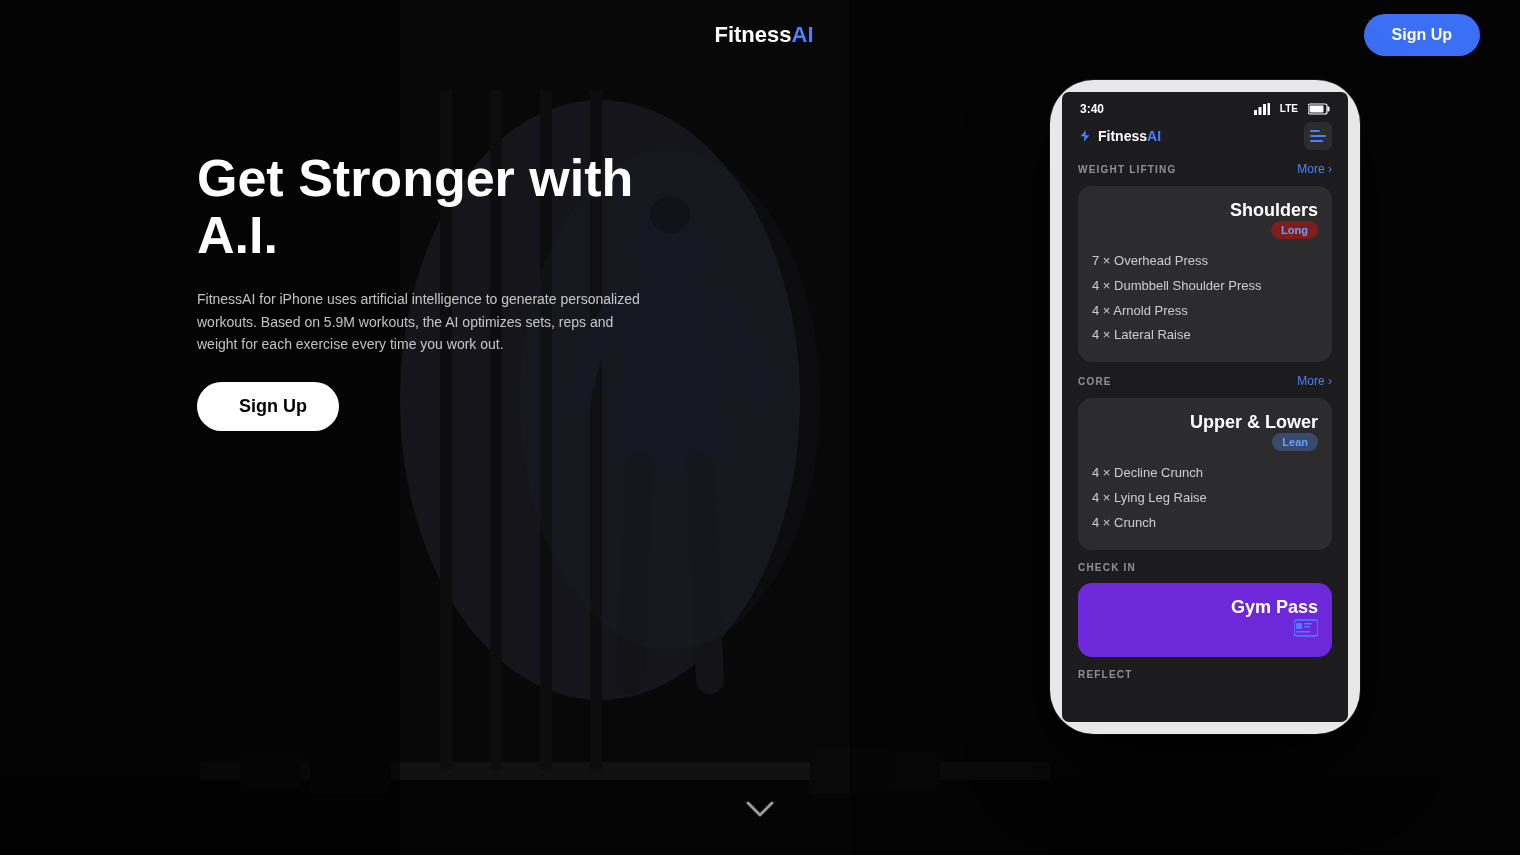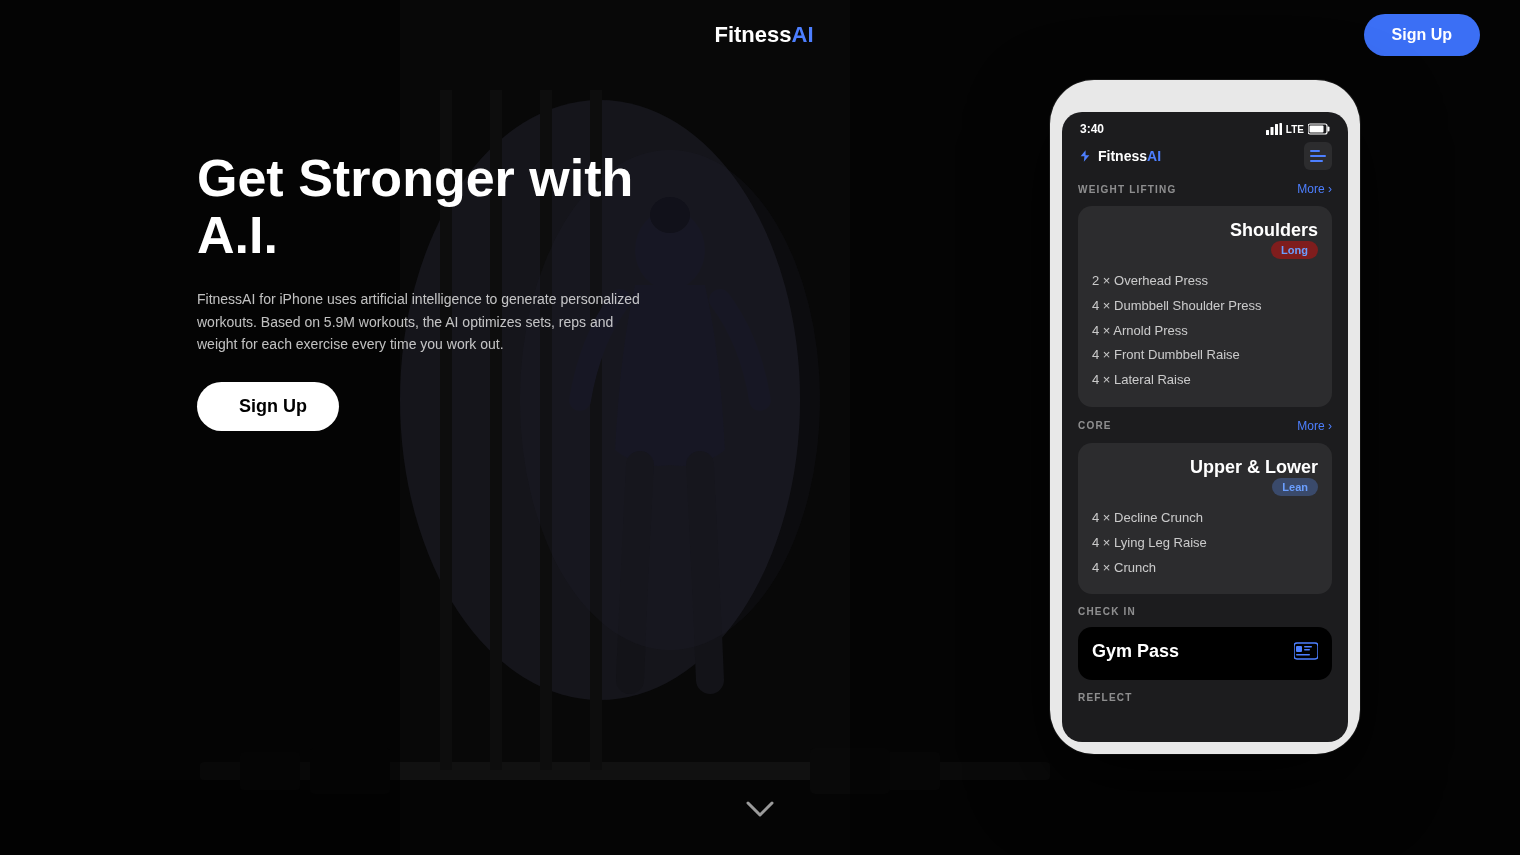--- a/index.html
+++ b/index.html
@@ -116,41 +116,40 @@
       width: 310px;
     }
     .phone-frame {
       background: #e8e8e8;
       border-radius: 44px;
       padding: 12px;
       box-shadow: 0 30px 80px rgba(0,0,0,0.8), 0 0 0 1px rgba(255,255,255,0.1);
     }
     .phone-screen {
       background: #1c1c1e;
-      border-radius: 20px;
+      border-radius: 7px;
       overflow: hidden;
       height: 630px;
       position: relative;
-      margin-top: 20px;
     }
 
     
     .status-bar {
       display: flex;
       justify-content: space-between;
       align-items: center;
       padding: 10px 18px 6px;
       font-size: 12px;
       font-weight: 600;
       color: #fff;
     }
     .status-right {
       display: flex;
-      align-items: center;
-      gap: 4px;
+      align-items: flex-start;
+      gap: 10px;
       font-size: 11px;
     }
 
     
     .app-content {
       padding: 0 16px;
       overflow: hidden;
     }
     .app-header {
       display: flex;
@@ -240,27 +239,28 @@
     }
     .exercise-item {
       font-size: 13px;
       color: rgba(255,255,255,0.75);
       padding: 2px 0;
       line-height: 1.6;
     }
 
     
     .checkin-card {
-      background: #000000;
+      background: #6d28d9;
       border-radius: 14px;
       padding: 14px;
       margin-bottom: 12px;
       display: flex;
       justify-content: space-between;
-      align-items: flex-start;
+      align-items: flex-end;
+      flex-direction: column;
     }
     .checkin-title {
       font-size: 18px;
       font-weight: 700;
       color: #fff;
     }
     .checkin-icon {
       color: #4d7fff;
       font-size: 20px;
     }
@@ -408,24 +408,23 @@
         <div class="section-header">
           <span class="section-label">WEIGHT LIFTING</span>
           <span class="section-more">More ›</span>
         </div>
         <div class="workout-card">
           <div class="workout-card-header">
             <span class="workout-title">Shoulders</span>
             <span class="badge badge-long">Long</span>
           </div>
           <ul class="exercise-list">
-            <li class="exercise-item">2 × Overhead Press</li>
+            <li class="exercise-item">7 × Overhead Press</li>
             <li class="exercise-item">4 × Dumbbell Shoulder Press</li>
             <li class="exercise-item">4 × Arnold Press</li>
-            <li class="exercise-item">4 × Front Dumbbell Raise</li>
             <li class="exercise-item">4 × Lateral Raise</li>
           </ul>
         </div>
 
         <div class="section-header">
           <span class="section-label">CORE</span>
           <span class="section-more">More ›</span>
         </div>
         <div class="workout-card">
           <div class="workout-card-header">

